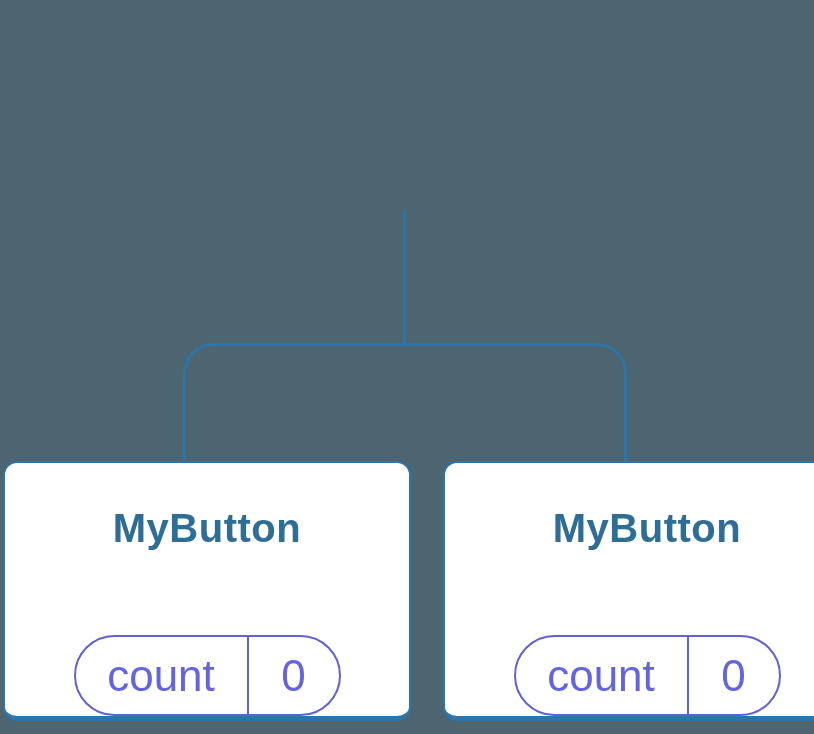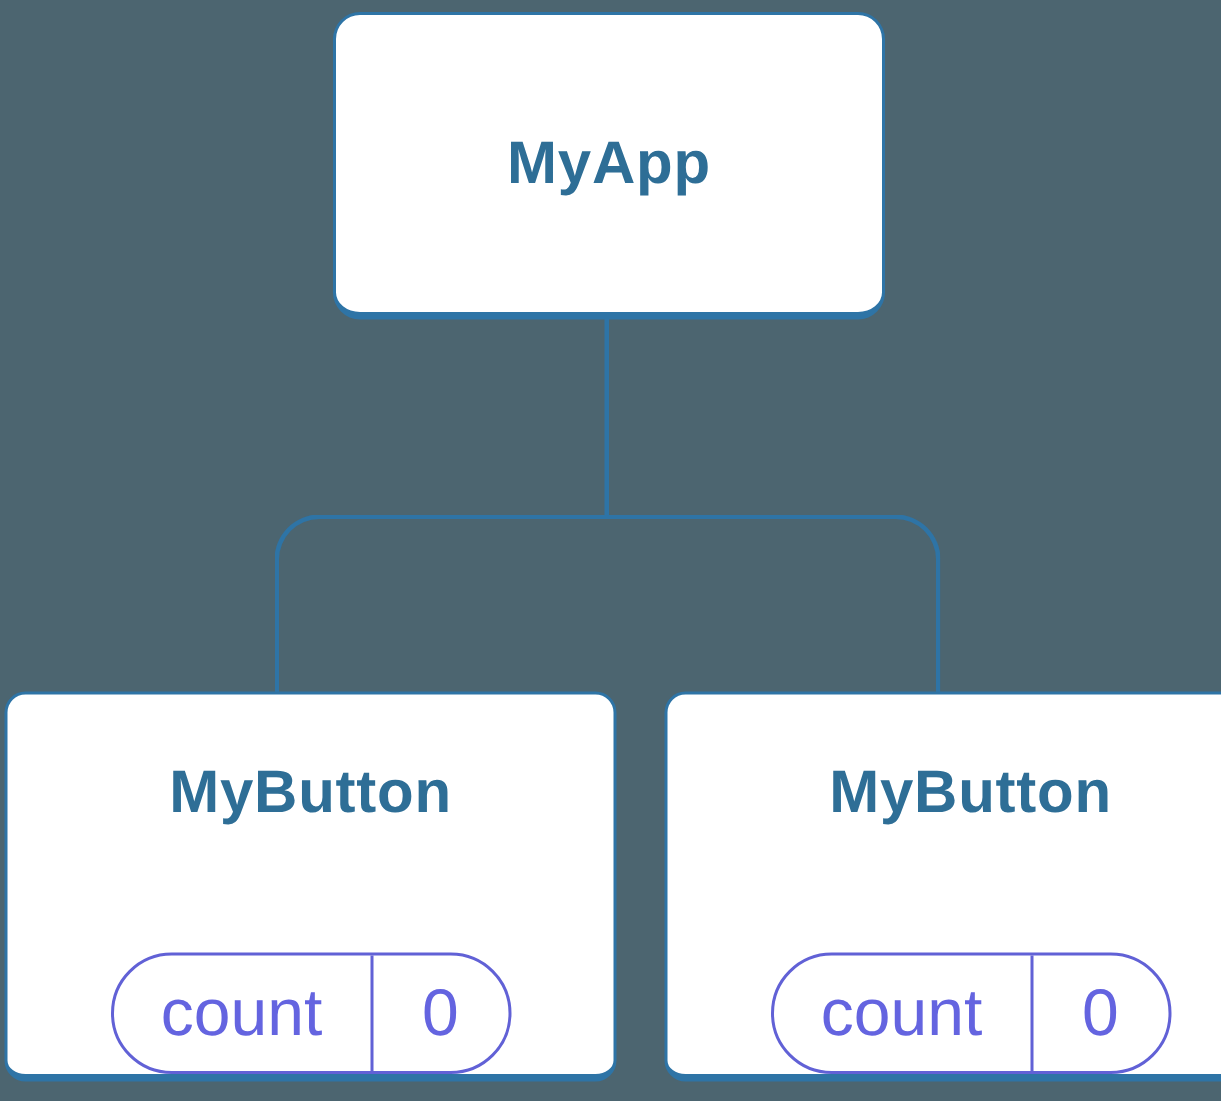--- a/index.html
+++ b/index.html
@@ -83,23 +83,20 @@
   .state-value {
     width: 90px;
     display: flex; align-items: center; justify-content: center;
   }
 </style>
 </head>
 <body>
 
 <div class="canvas">
 
-  <div class="node node-root">
-    <span class="node-label">MyApp</span>
-  </div>
 
   <div class="connector-stub"></div>
   <div class="connector-bracket"></div>
 
   <div class="node node-child node-child-left">
     <span class="node-label">MyButton</span>
     <div class="state-badge">
       <span class="state-key">count</span>
       <span class="state-value">0</span>
     </div>

